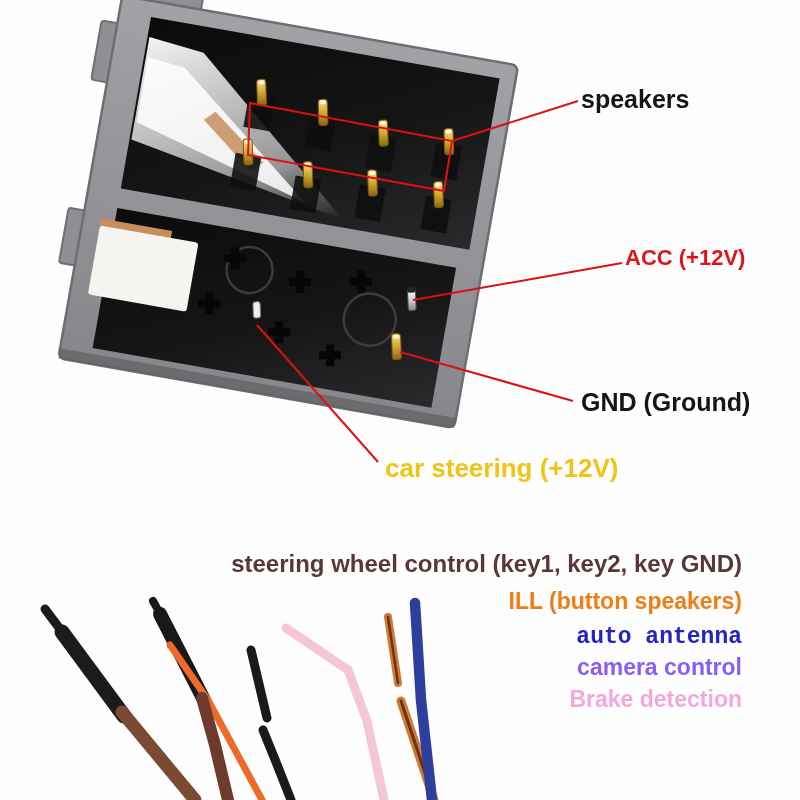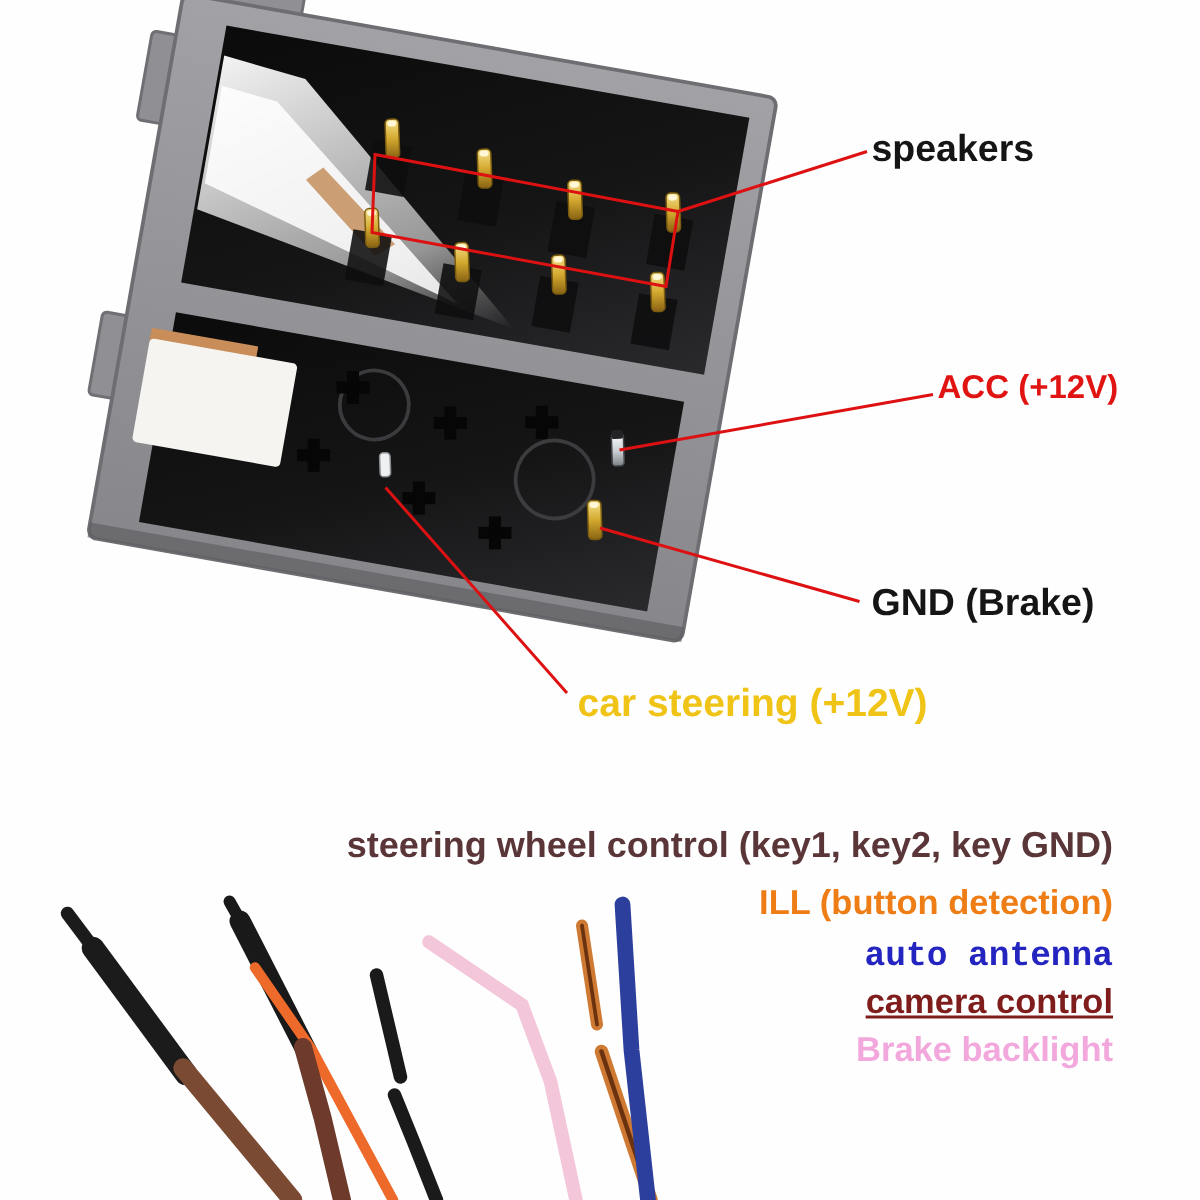--- a/index.html
+++ b/index.html
@@ -191,26 +191,26 @@
       <line x1="413" y1="300" x2="622" y2="263" stroke="#dd1111"></line>
       <line x1="400" y1="352" x2="573" y2="401" stroke="#dd1111"></line>
       <line x1="257" y1="325" x2="378" y2="462" stroke="#dd1111"></line>
     </g>
   </svg>
 
   <div class="lbl lbl-speakers" style="color: rgb(21, 21, 21);">speakers</div>
 
   <div class="lbl lbl-acc" style="color: rgb(225, 20, 20);">ACC (+12V)</div>
 
-  <div class="lbl lbl-gnd" style="color: rgb(21, 21, 21);">GND (Brake)</div>
+  <div class="lbl lbl-gnd" style="color: rgb(21, 21, 21);">GND (Ground)</div>
 
   <div class="lbl lbl-battery" style="color: rgb(240, 196, 23);">car steering (+12V)</div>
 
   <div class="lbl lbl-right lbl-steering" style="color: rgb(90, 54, 57);">steering wheel control (key1, key2, key GND)</div>
 
-  <div class="lbl lbl-right lbl-ill" style="color: rgb(238, 125, 22);">ILL (button detection)</div>
+  <div class="lbl lbl-right lbl-ill" style="color: rgb(238, 125, 22);">ILL (button speakers)</div>
 
   <div class="lbl lbl-right lbl-antenna" style="color: rgb(36, 36, 192); font-family: Liberation Mono, monospace;">auto antenna</div>
 
-  <div class="lbl lbl-right lbl-camera" style="color: #7f1d1d; text-decoration: underline;">camera control</div>
-
-  <div class="lbl lbl-right lbl-brake" style="color: rgb(242, 168, 220);">Brake backlight</div>
+  <div class="lbl lbl-right lbl-camera" style="color: #8b5cf6;">camera control</div>
+
+  <div class="lbl lbl-right lbl-brake" style="color: rgb(242, 168, 220);">Brake detection</div>
 </div>
 
 </body></html>

